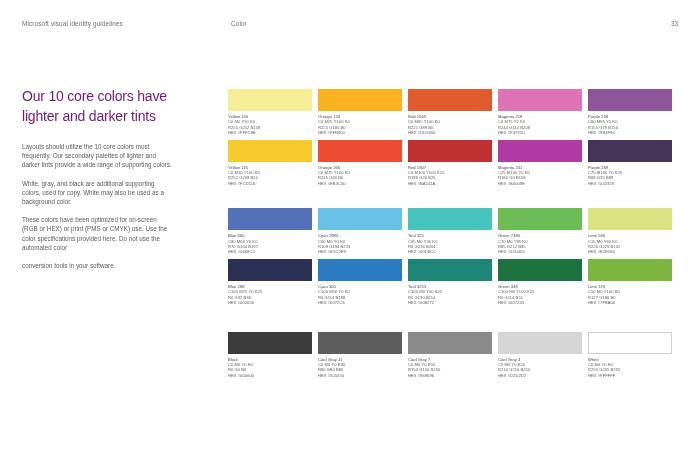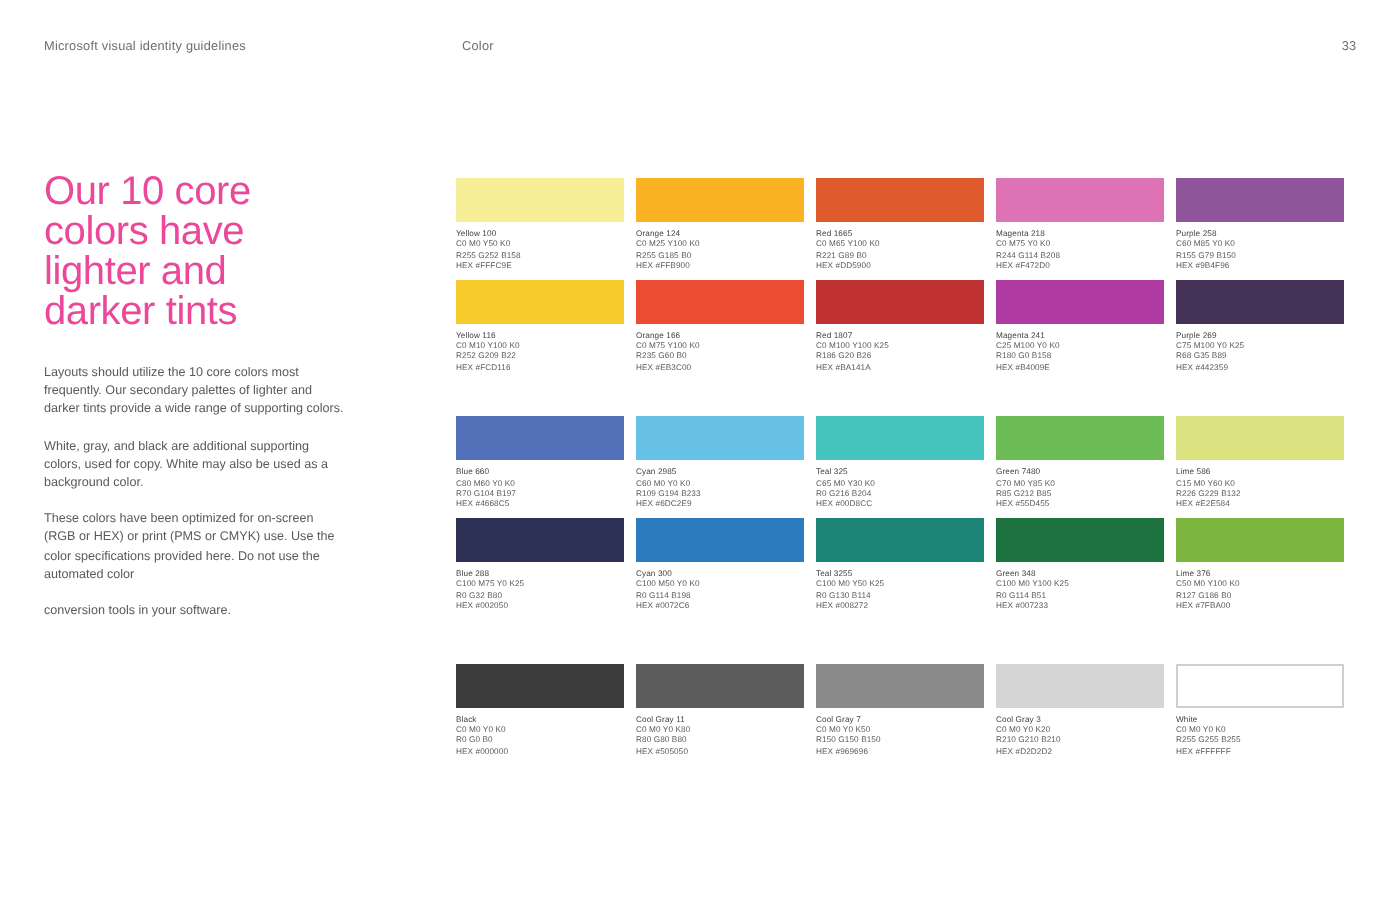--- a/index.html
+++ b/index.html
@@ -52,24 +52,24 @@
   }
 
   
   .left-col {
     position: absolute;
     left: 22px;
     top: 86px;
     width: 160px;
   }
   .headline {
-    font-size: 20px;
+    font-size: 14px;
     line-height: 20px;
     font-weight: 300;
-    color: #ec4899;
+    color: #701a75;
     letter-spacing: -0.2px;
     margin: 0 13px 16px 0;
   }
   .body-para {
     font-size: 6.3px;
     line-height: 9.2px;
     color: #5a5a5a;
     margin: 0 0 9px 0;
     width: 152px;
   }

